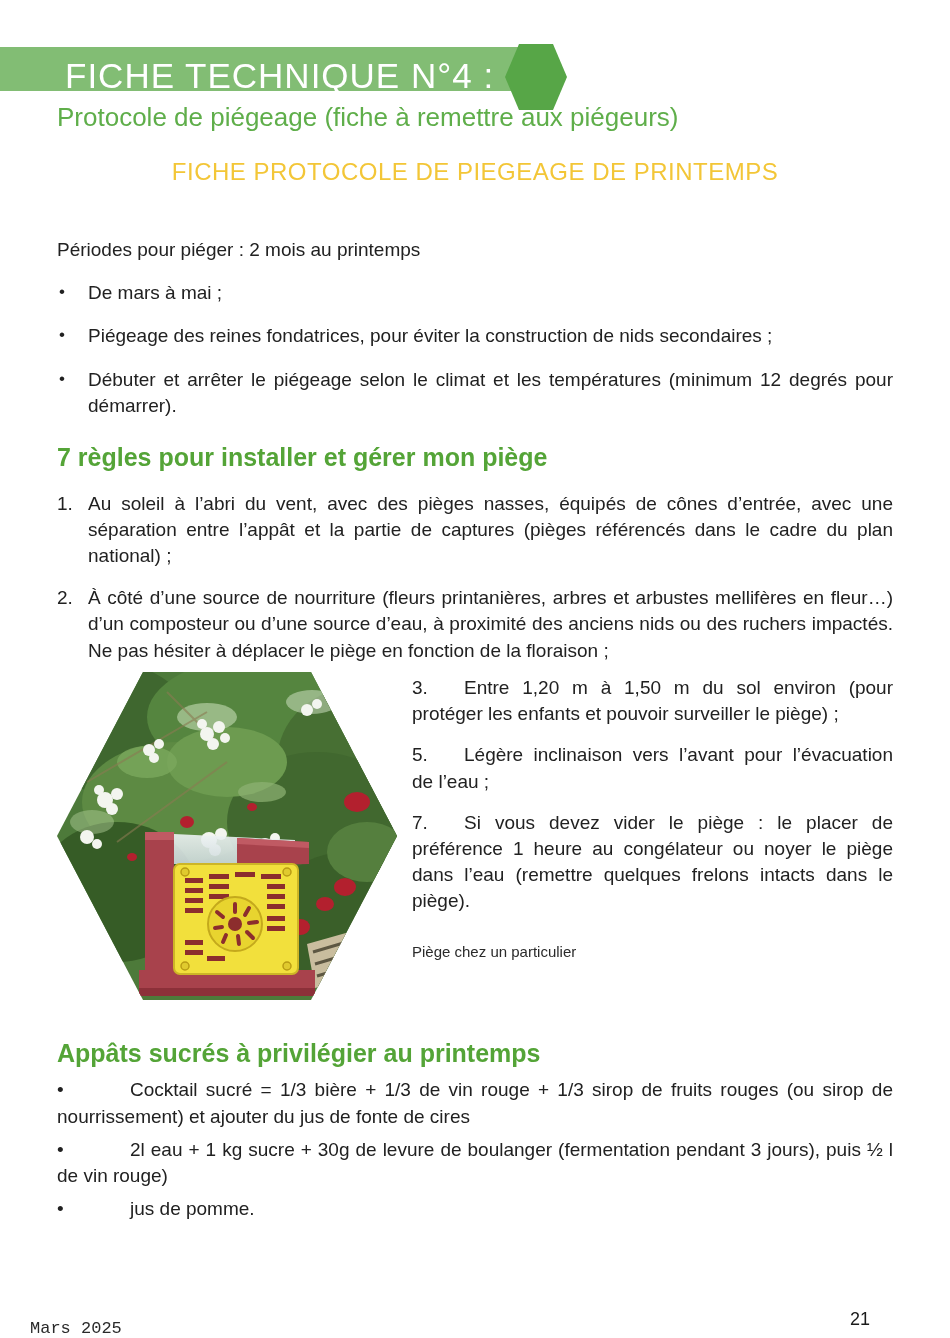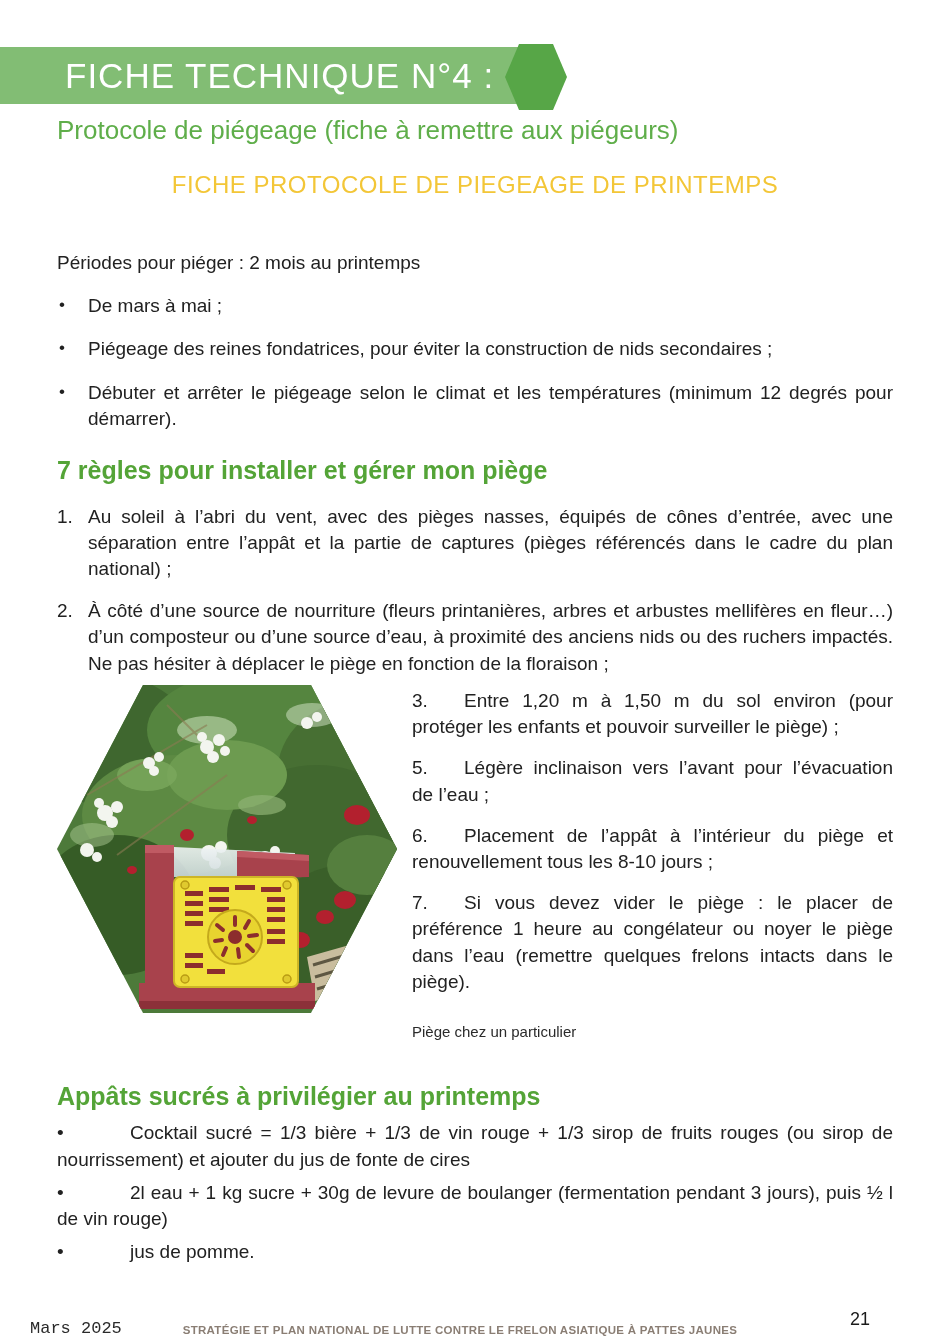--- a/index.html
+++ b/index.html
@@ -15,21 +15,21 @@
   *{margin:0;padding:0;box-sizing:border-box;}
   html,body{background:#ffffff;}
   body{
     width:950px;height:1338px;position:relative;overflow:hidden;
     font-family:"Liberation Sans",sans-serif;color:var(--body-text);
   }
   .page{width:950px;height:1338px;position:relative;background:#fff;}
 
   
   .topbar{
-    position:relative;margin-top:47px;width:543px;height:57px;
+    position:relative;margin-top:47px;width:543px;height:44px;
     background:var(--header-bar);
   }
   .topbar-title{
     display:block;padding-left:65px;line-height:58px;
     font-size:35px;font-weight:400;color:#ffffff;letter-spacing:1px;
     white-space:nowrap;
   }
   .topbar-hex{position:absolute;left:504px;top:-4px;}
   .subtitle{
     margin:11px 0 0 57px;font-size:26px;color:var(--subtitle-green);
@@ -238,23 +238,20 @@
       </div>
 
       <div class="right-col">
         <div class="rrule">
           <span class="num">3.</span><span>Entre 1,20 m à 1,50 m du sol environ (pour protéger les enfants et pouvoir surveiller le piège) ;</span>
         </div>
         <div class="rrule">
           <span class="num">5.</span><span>Légère inclinaison vers l’avant pour l’évacuation de l’eau ;</span>
         </div>
         <div class="rrule">
-          <span class="num">6.</span><span>Placement de l’appât à l’intérieur du piège et renouvellement tous les 8-10 jours ;</span>
-        </div>
-        <div class="rrule">
           <span class="num">7.</span><span>Si vous devez vider le piège : le placer de préférence 1 heure au congélateur ou noyer le piège dans l’eau (remettre quelques frelons intacts dans le piège).</span>
         </div>
         <div class="photo-caption">Piège chez un particulier</div>
       </div>
     </div>
 
     <h3 class="section-h baits-h">Appâts sucrés à privilégier au printemps</h3>
 
     <p class="bait">
       <span class="tab">•</span><span>Cocktail sucré = 1/3 bière + 1/3 de vin rouge + 1/3 sirop de fruits rouges (ou sirop de nourrissement) et ajouter du jus de fonte de cires</span>
@@ -263,17 +260,16 @@
       <span class="tab">•</span><span>2l eau + 1 kg sucre + 30g de levure de boulanger (fermentation pendant 3 jours), puis ½ l de vin rouge)</span>
     </p>
     <p class="bait">
       <span class="tab">•</span><span>jus de pomme.</span>
     </p>
 
   </div>
 
   <div class="footer">
     <span class="footer-date">Mars 2025</span>
-    <span class="footer-center">STRATÉGIE ET PLAN NATIONAL DE LUTTE CONTRE LE FRELON ASIATIQUE À PATTES JAUNES</span>
     <span class="footer-page">21</span>
   </div>
 
 </div>
 
 </body></html>

